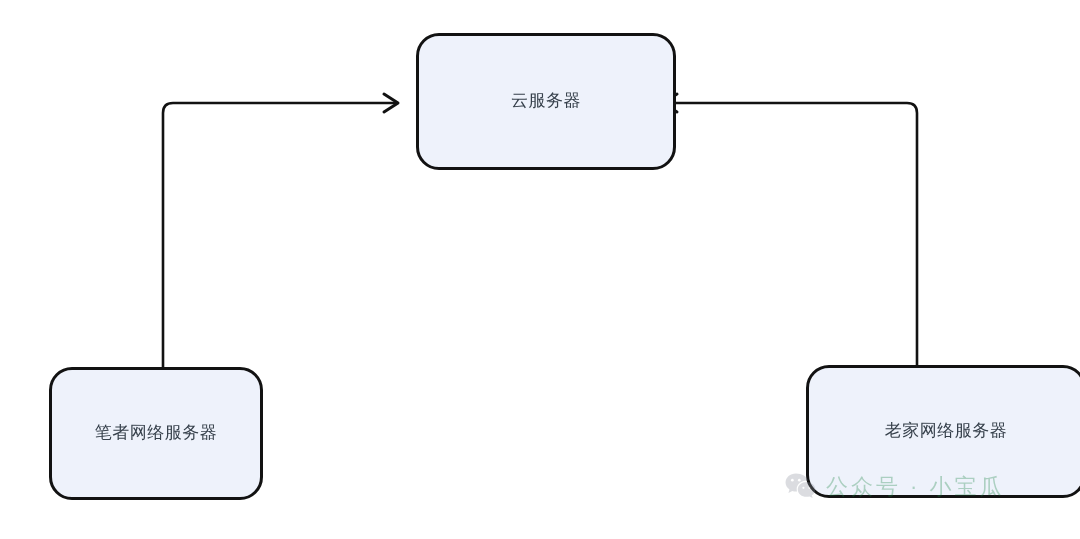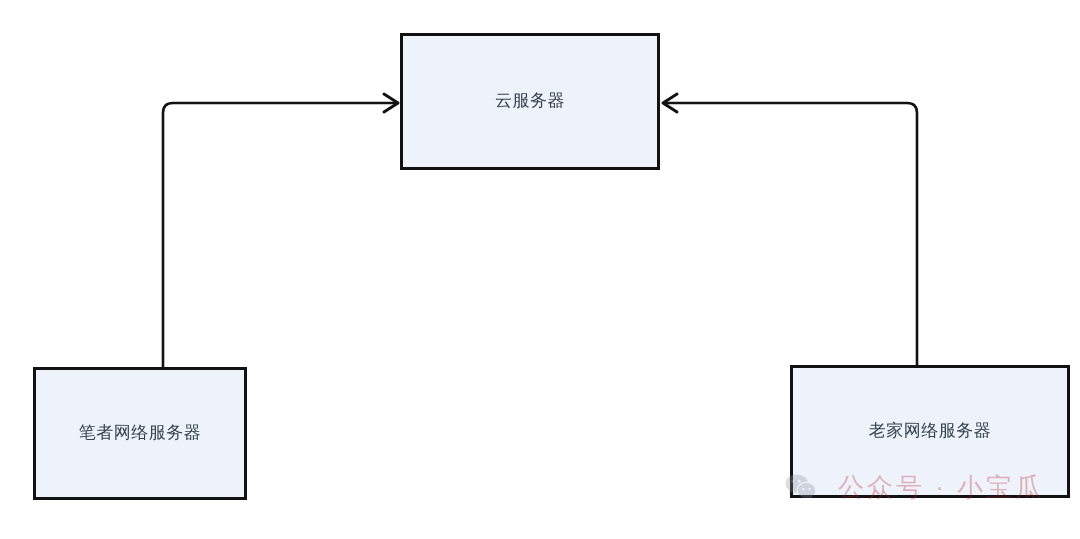--- a/index.html
+++ b/index.html
@@ -24,25 +24,26 @@
     top: 0;
     width: 1080px;
     height: 539px;
     pointer-events: none;
   }
   .node-box {
     position: absolute;
     box-sizing: border-box;
     background: #eef2fb;
     border: 3px solid #121212;
-    border-radius: 0;
+    border-radius: 23px;
     display: flex;
     align-items: center;
     justify-content: center;
     z-index: 2;
+    margin-left: 16px;
   }
   .node-label {
     font-size: 17px;
     line-height: 1.3;
     color: #36404b;
     letter-spacing: 0.5px;
     white-space: nowrap;
     user-select: none;
   }
   #node-cloud-server {
@@ -68,25 +69,24 @@
     left: 783px;
     top: 470px;
     display: flex;
     align-items: center;
     gap: 9px;
     z-index: 5;
     pointer-events: none;
     opacity: 0.30;
   }
   #watermark .wm-text {
-    font-size: 26px;
-    color: #b91c1c;
+    font-size: 22px;
+    color: #15803d;
     letter-spacing: 3px;
     white-space: nowrap;
-    margin-left: 12px;
   }
   #watermark .wm-icon {
     flex: 0 0 auto;
     width: 34px;
     height: 34px;
     display: block;
   }
 </style>
 </head>
 <body>

